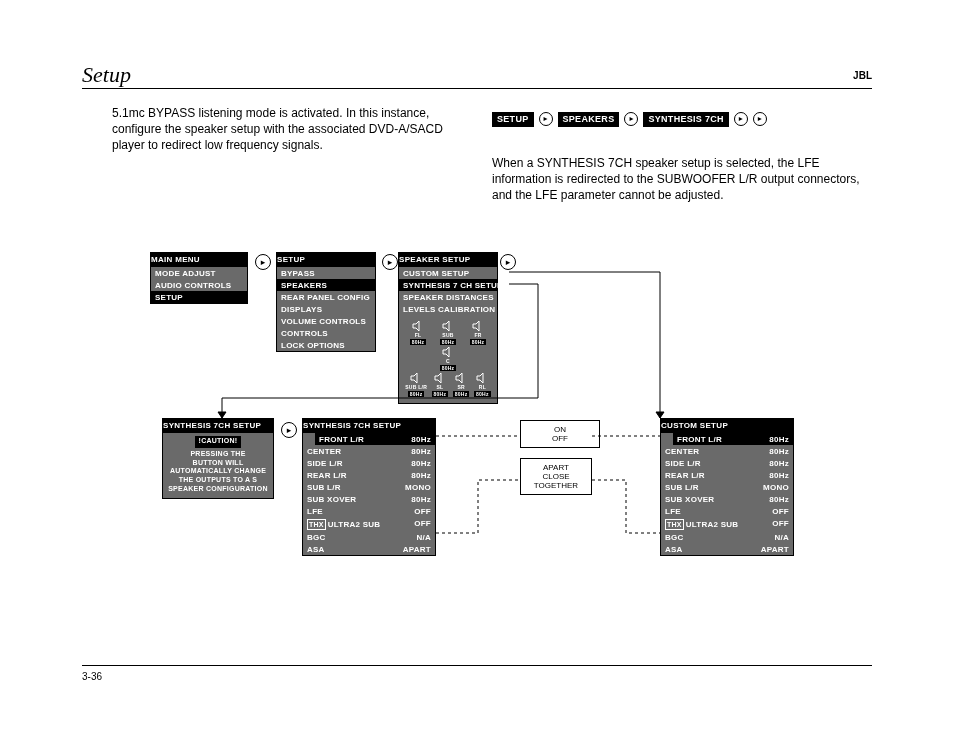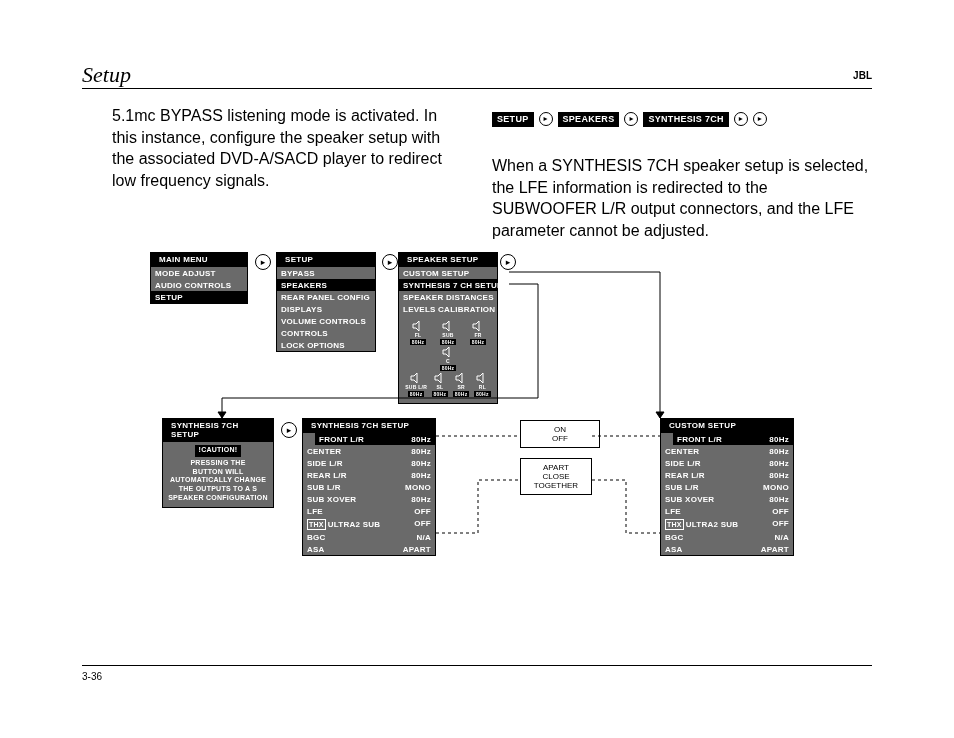--- a/index.html
+++ b/index.html
@@ -5,32 +5,32 @@
   html, body { margin:0; padding:0; background:#fff; }
   #page { position:relative; width:954px; height:738px; font-family:Arial,Helvetica,sans-serif; color:#000; }
 
   
   .header-title { position:absolute; left:82px; top:62px; font-style:italic; font-size:22px; font-family:"Times New Roman",serif; }
   .header-right { position:absolute; right:82px; top:70px; font-size:10px; font-family:Arial;font-weight:bold; }
   .rule-top { position:absolute; left:82px; right:82px; top:88px; border-top:1px solid #000; }
   .rule-bottom { position:absolute; left:82px; right:82px; bottom:72px; border-top:1px solid #000; }
   .page-num { position:absolute; left:82px; bottom:56px; font-size:10px; }
 
-  .body-text { position:absolute; font-size:16px; line-height:1.35; }
+  .body-text { position:absolute; font-size:12px; line-height:1.35; }
   .col-left  { left:112px; top:105px; width:350px; }
   .col-right { left:492px; top:155px; width:383px; }
 
   
   .crumbs { position:absolute; left:492px; top:110px; height:18px; display:flex; align-items:center; gap:5px; }
   .crumb-chip { background:#000; color:#fff; font-size:9px; font-weight:bold; padding:2px 5px 3px; letter-spacing:.3px; }
   .arrow-circ { width:12px; height:12px; border:1px solid #000; border-radius:50%; display:flex; align-items:center; justify-content:center; font-size:8px; line-height:1; }
 
   
   .panel { position:absolute; background:#6a6a6a; color:#fff; font-size:8px; font-weight:bold; letter-spacing:.25px; box-sizing:border-box; border:1px solid #000; }
-  .panel .hdr { background:#000; color:#fff; padding:2px 8px 3px; font-size:8px; font-weight:bold; letter-spacing:.3px; }
+  .panel .hdr { background:#000; color:#fff; padding:2px 0 3px; font-size:8px; font-weight:bold; letter-spacing:.3px; }
   .panel .item { padding:1.5px 4px; white-space:nowrap; }
   .panel .item.sel { background:#000; }
 
   .kv { display:flex; justify-content:space-between; padding:1.5px 4px; }
   .kv.sel { background:#000;margin-left:12px; }
 
   .caution-box { text-align:center; font-size:7px; font-weight:bold; padding:3px 4px 4px; line-height:1.25; background:#6a6a6a; }
   .caution-tag { display:inline-block; background:#000; padding:1px 4px 2px; margin-bottom:2px; }
 
   .opt-box { position:absolute; border:1px solid #000; background:#fff; font-size:8px; text-align:center; box-sizing:border-box; padding:4px 0; }

